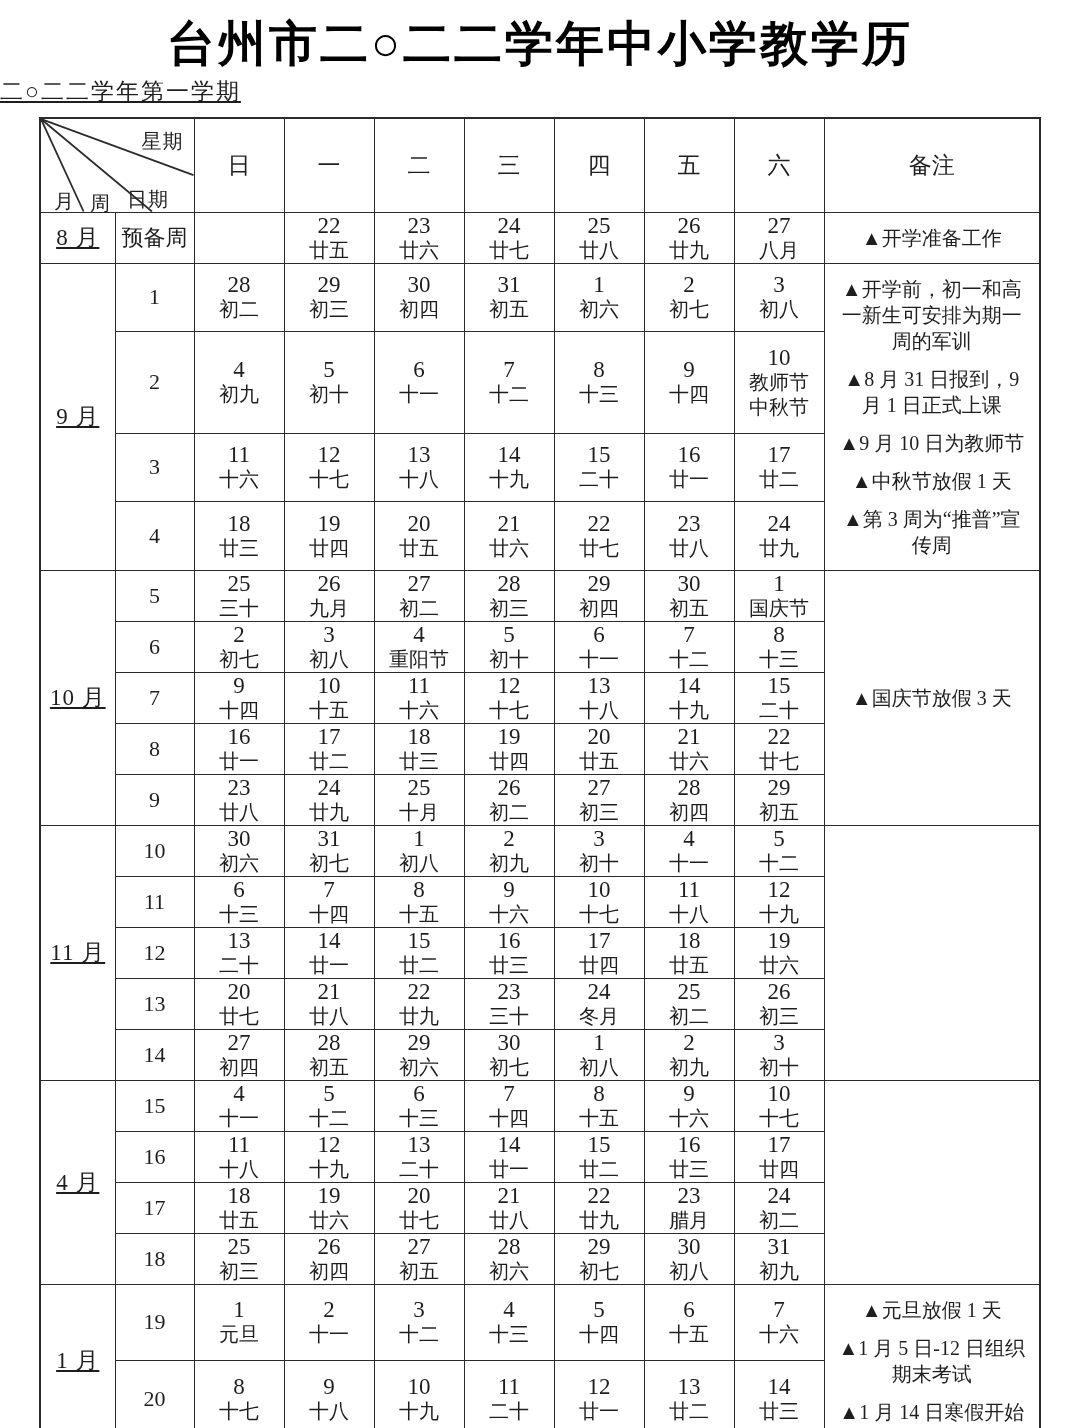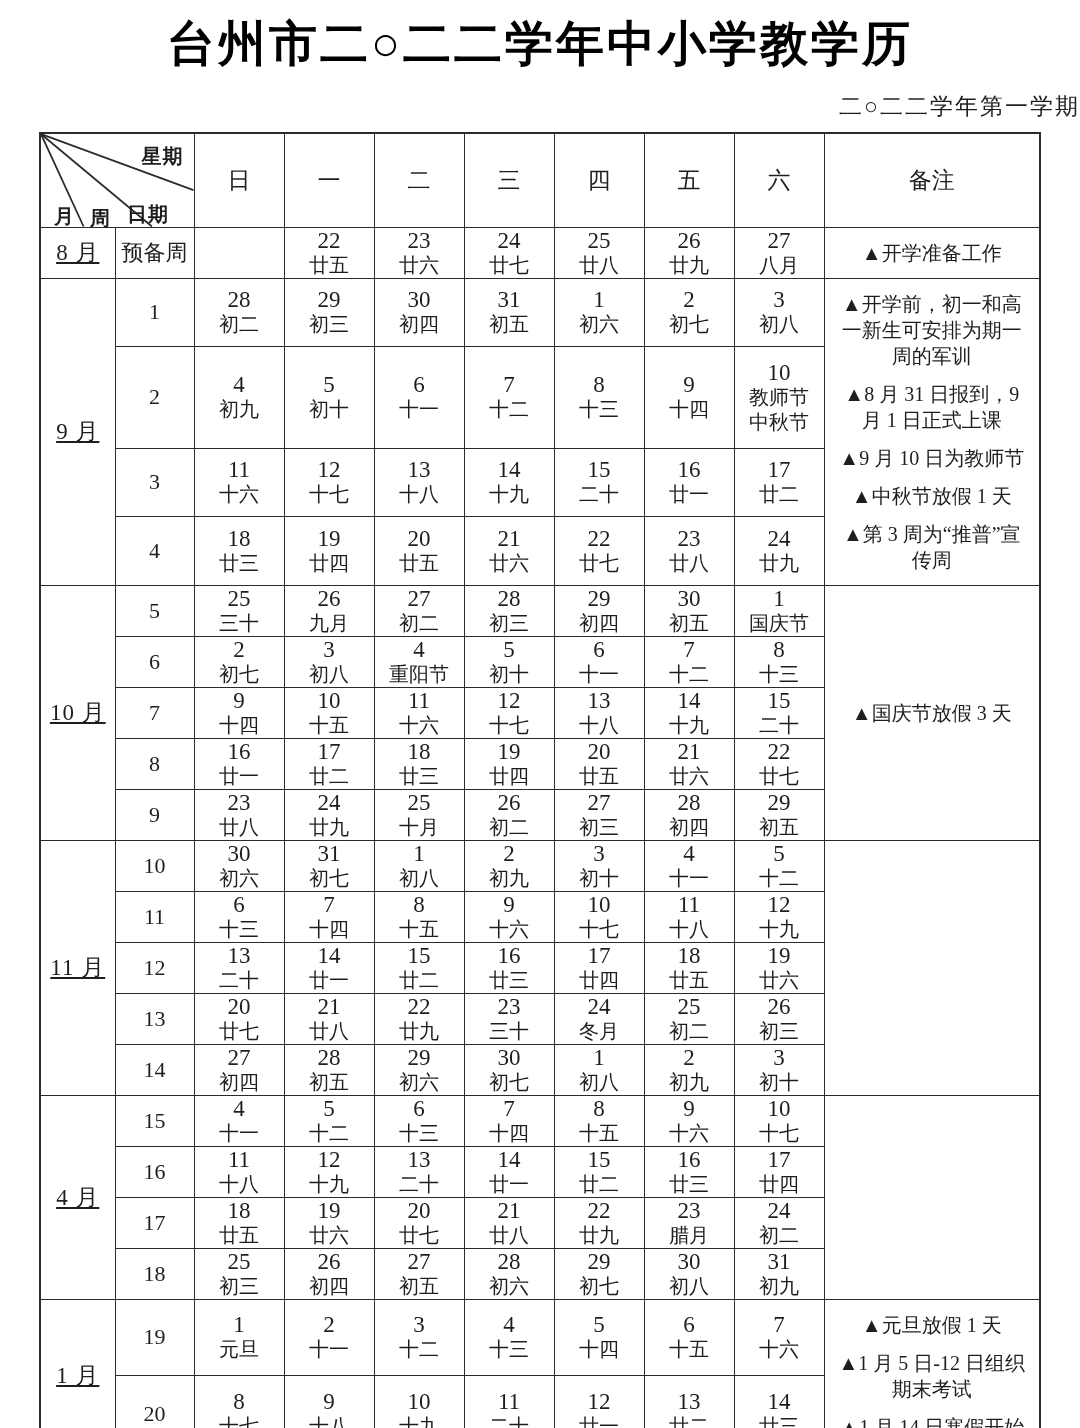--- a/index.html
+++ b/index.html
@@ -7,33 +7,33 @@
   body {
     width: 1080px; height: 1428px;
     font-family: "Liberation Serif", "DejaVu Serif", serif;
     color: #1e1e1e;
   }
   .page { width: 1080px; height: 1428px; overflow: hidden; }
   .title {
     margin: 12px 0 0; text-align: center;
     font-size: 48px; font-weight: bold; letter-spacing: 3px; color: #000; font-family: Liberation Serif, serif;
   }
-  .subtitle { margin-top: 15px; text-align: right; font-size: 23px; letter-spacing: 2px; }
+  .subtitle { text-align: left; font-size: 23px; letter-spacing: 2px; text-decoration: underline; }
   table.cal {
     border-collapse: collapse; table-layout: fixed;
     margin: 10px auto 0; border: 2.5px solid #2b2b2b;
   }
   .cal th, .cal td {
     border: 1.5px solid #2b2b2b; padding: 0;
     text-align: center; vertical-align: middle; font-weight: normal;
   }
   .cal thead th { height: 94px; font-size: 23px; }
   th.corner { position: relative; padding: 0; }
   .corner svg { position: absolute; left: 0; top: 0; width: 100%; height: 100%; display: block; }
-  .corner .lbl { position: absolute; font-size: 20px; letter-spacing: 1px; white-space: nowrap; font-weight: bold; }
+  .corner .lbl { position: absolute; font-size: 20px; letter-spacing: 1px; white-space: nowrap; }
   .lbl-week  { right: 10px; top: 9px; }
   .lbl-date  { left: 86px; top: 67px; }
   .lbl-month { left: 13px; top: 69px; }
   .lbl-zhou  { left: 49px; top: 71px; }
   .month-cell { font-size: 23px; letter-spacing: 1px; text-decoration: underline; }
   .week-cell  { font-size: 22px; }
   .day-cell   { padding: 2px 0 3px; }
   .solar { font-size: 23px; line-height: 25px; }
   .lunar { font-size: 20px; line-height: 25px; }
   .remarks-cell {

